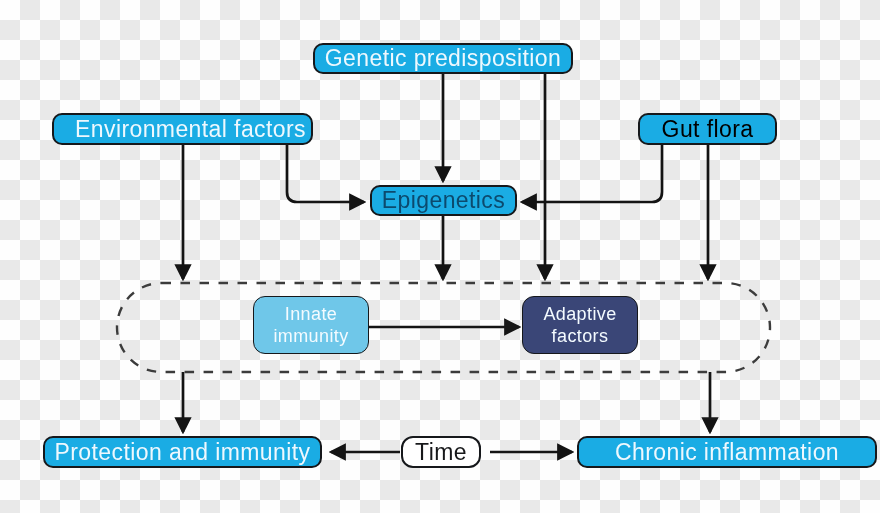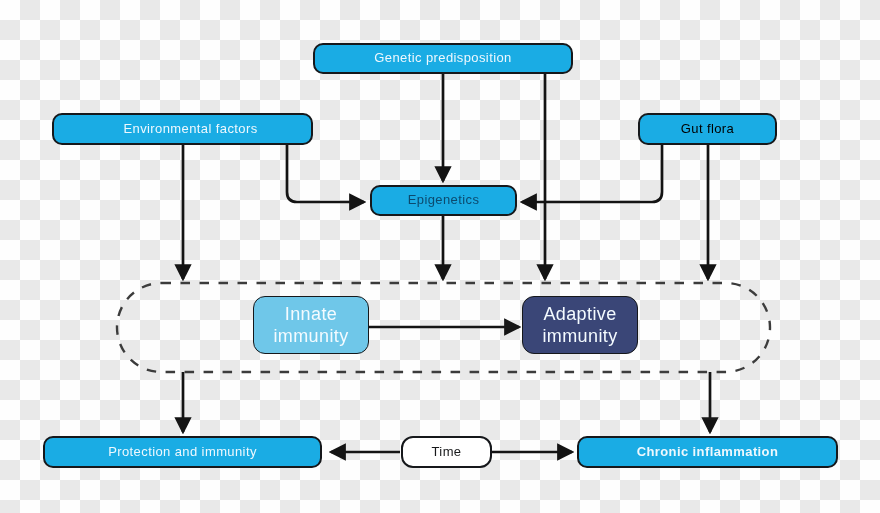--- a/index.html
+++ b/index.html
@@ -10,21 +10,21 @@
   .canvas{
     position:relative;width:880px;height:513px;
     
     background:repeating-conic-gradient(#e9e9e9 0% 25%, #fefefe 0% 50%) 0 0 / 40px 40px;
   }
   .edges{position:absolute;left:0;top:0;width:880px;height:513px;}
   .node{
     position:absolute;box-sizing:border-box;
     display:flex;align-items:center;justify-content:center;text-align:center;
     border:2px solid #16181b;border-radius:10px;
-    color:#eef8fe;font-size:13px;letter-spacing:.4px;line-height:1.25;
+    color:#eef8fe;font-size:23px;letter-spacing:.4px;line-height:1.25;
     z-index:2;
   }
   .node.small-radius{border-radius:12px;}
   .node.two-line{font-size:18px;padding:2px 10px;}
   .node.dark-text{color:#17181a;}
 </style>
 </head>
 <body>
 
 <div class="canvas">
@@ -68,28 +68,28 @@
 
   <div class="node" style="left: 370px; top: 185px; width: 147px; height: 31px; background-color: rgb(26, 172, 228); color: #0c4a6e;">
     <span>Epigenetics</span>
   </div>
 
   <div class="node two-line small-radius" style="left: 253px; top: 296px; width: 116px; height: 58px; border-width: 1.5px; background-color: rgb(111, 199, 233); color: rgb(244, 251, 255);">
     <span>Innate immunity</span>
   </div>
 
   <div class="node two-line small-radius" style="left: 522px; top: 296px; width: 116px; height: 58px; border-width: 1.5px; background-color: rgb(58, 70, 119); color: rgb(244, 251, 255);">
-    <span>Adaptive immunity</span>
+    <span>Adaptive factors</span>
   </div>
 
   <div class="node" style="left: 43px; top: 436px; width: 279px; height: 32px; background-color: rgb(26, 172, 228); color: rgb(238, 248, 254);">
     <span>Protection and immunity</span>
   </div>
 
-  <div class="node small-radius dark-text" style="left: 401px; top: 436px; width: 91px; height: 32px; background-color: rgb(255, 255, 255); color: rgb(23, 24, 26); text-align: center;">
+  <div class="node small-radius dark-text" style="left: 401px; top: 436px; width: 80px; height: 32px; background-color: rgb(255, 255, 255); color: rgb(23, 24, 26); text-align: center;">
     <span>Time</span>
   </div>
 
-  <div class="node" style="left: 577px; top: 436px; width: 261px; height: 32px; background-color: rgb(26, 172, 228); color: rgb(238, 248, 254); font-weight: bold;">
+  <div class="node" style="left: 577px; top: 436px; width: 300px; height: 32px; background-color: rgb(26, 172, 228); color: rgb(238, 248, 254);">
     <span>Chronic inflammation</span>
   </div>
 
 </div>
 
 </body></html>

